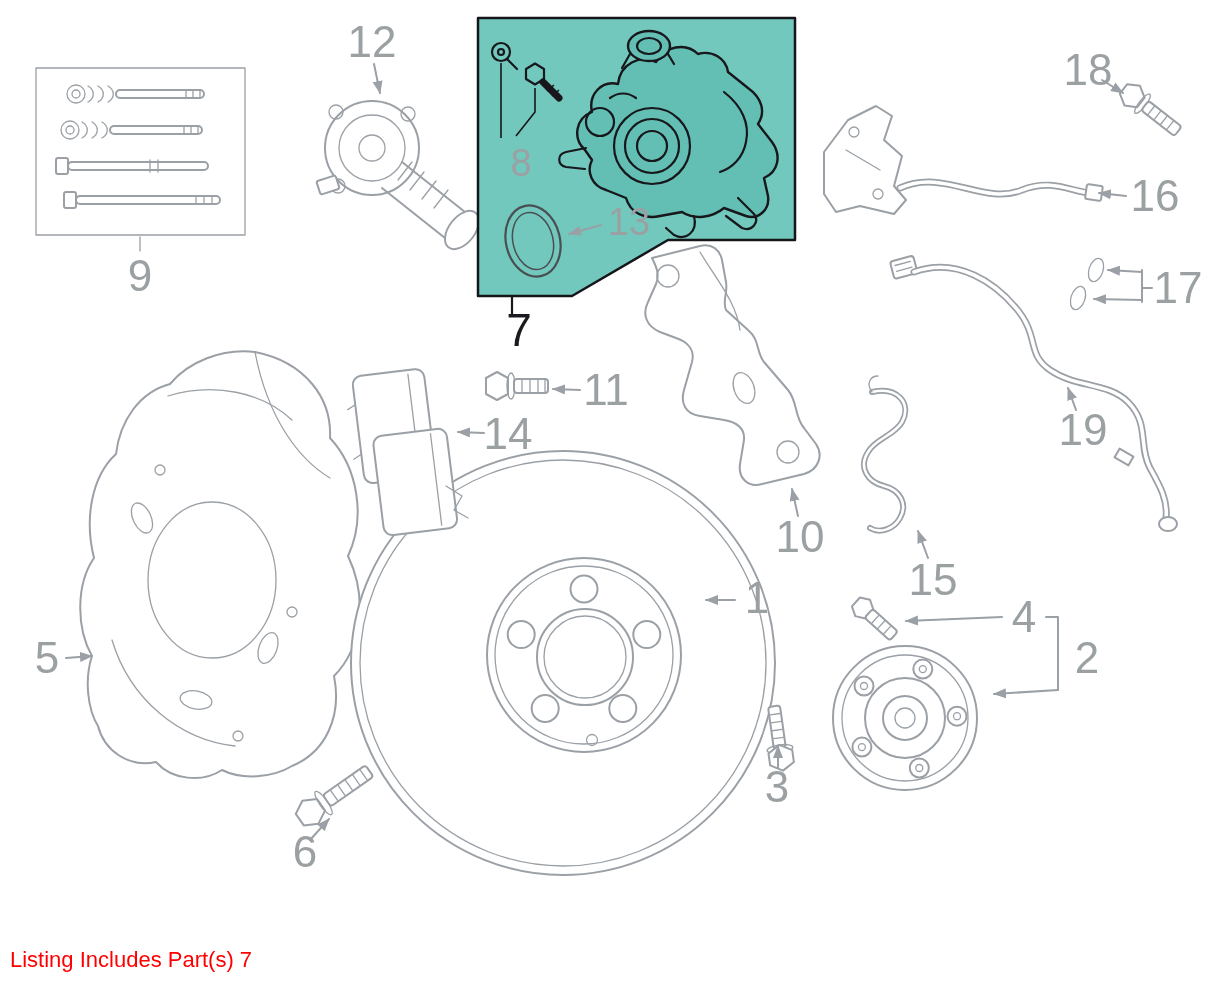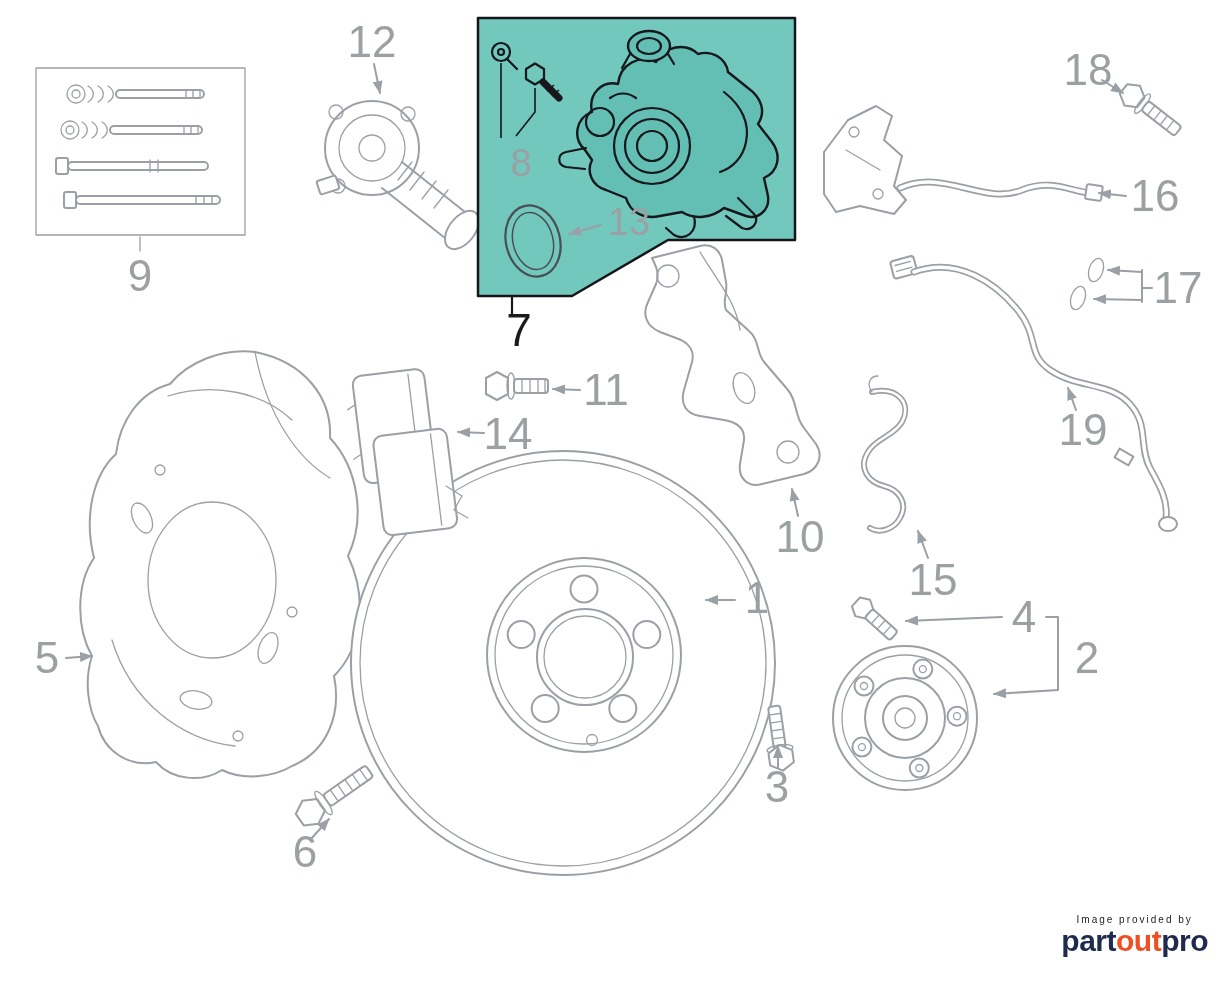--- a/index.html
+++ b/index.html
@@ -306,20 +306,15 @@
     <text class="lbl sm" x="629" y="235">13</text>
     <text class="lbl" x="508" y="449">14</text>
     <text class="lbl" x="933" y="595">15</text>
     <text class="lbl" x="1155" y="211">16</text>
     <text class="lbl" x="1178" y="303">17</text>
     <text class="lbl" x="1088" y="85">18</text>
     <text class="lbl" x="1083" y="445">19</text>
   </g>
 </svg>
 
-
-  <div class="provider">
-    <div class="provider-caption">Image provided by</div>
-    <div class="brand">
-      <span style="color: rgb(30, 42, 78);">part</span><span style="color: rgb(240, 79, 35);">out</span><span style="color: rgb(30, 42, 78);">pro</span>
-    </div>
-  </div>
+  <div class="listing-note" style="color: rgb(255, 0, 0);">Listing Includes Part(s) 7</div>
+
 </div>
 
 </body></html>

